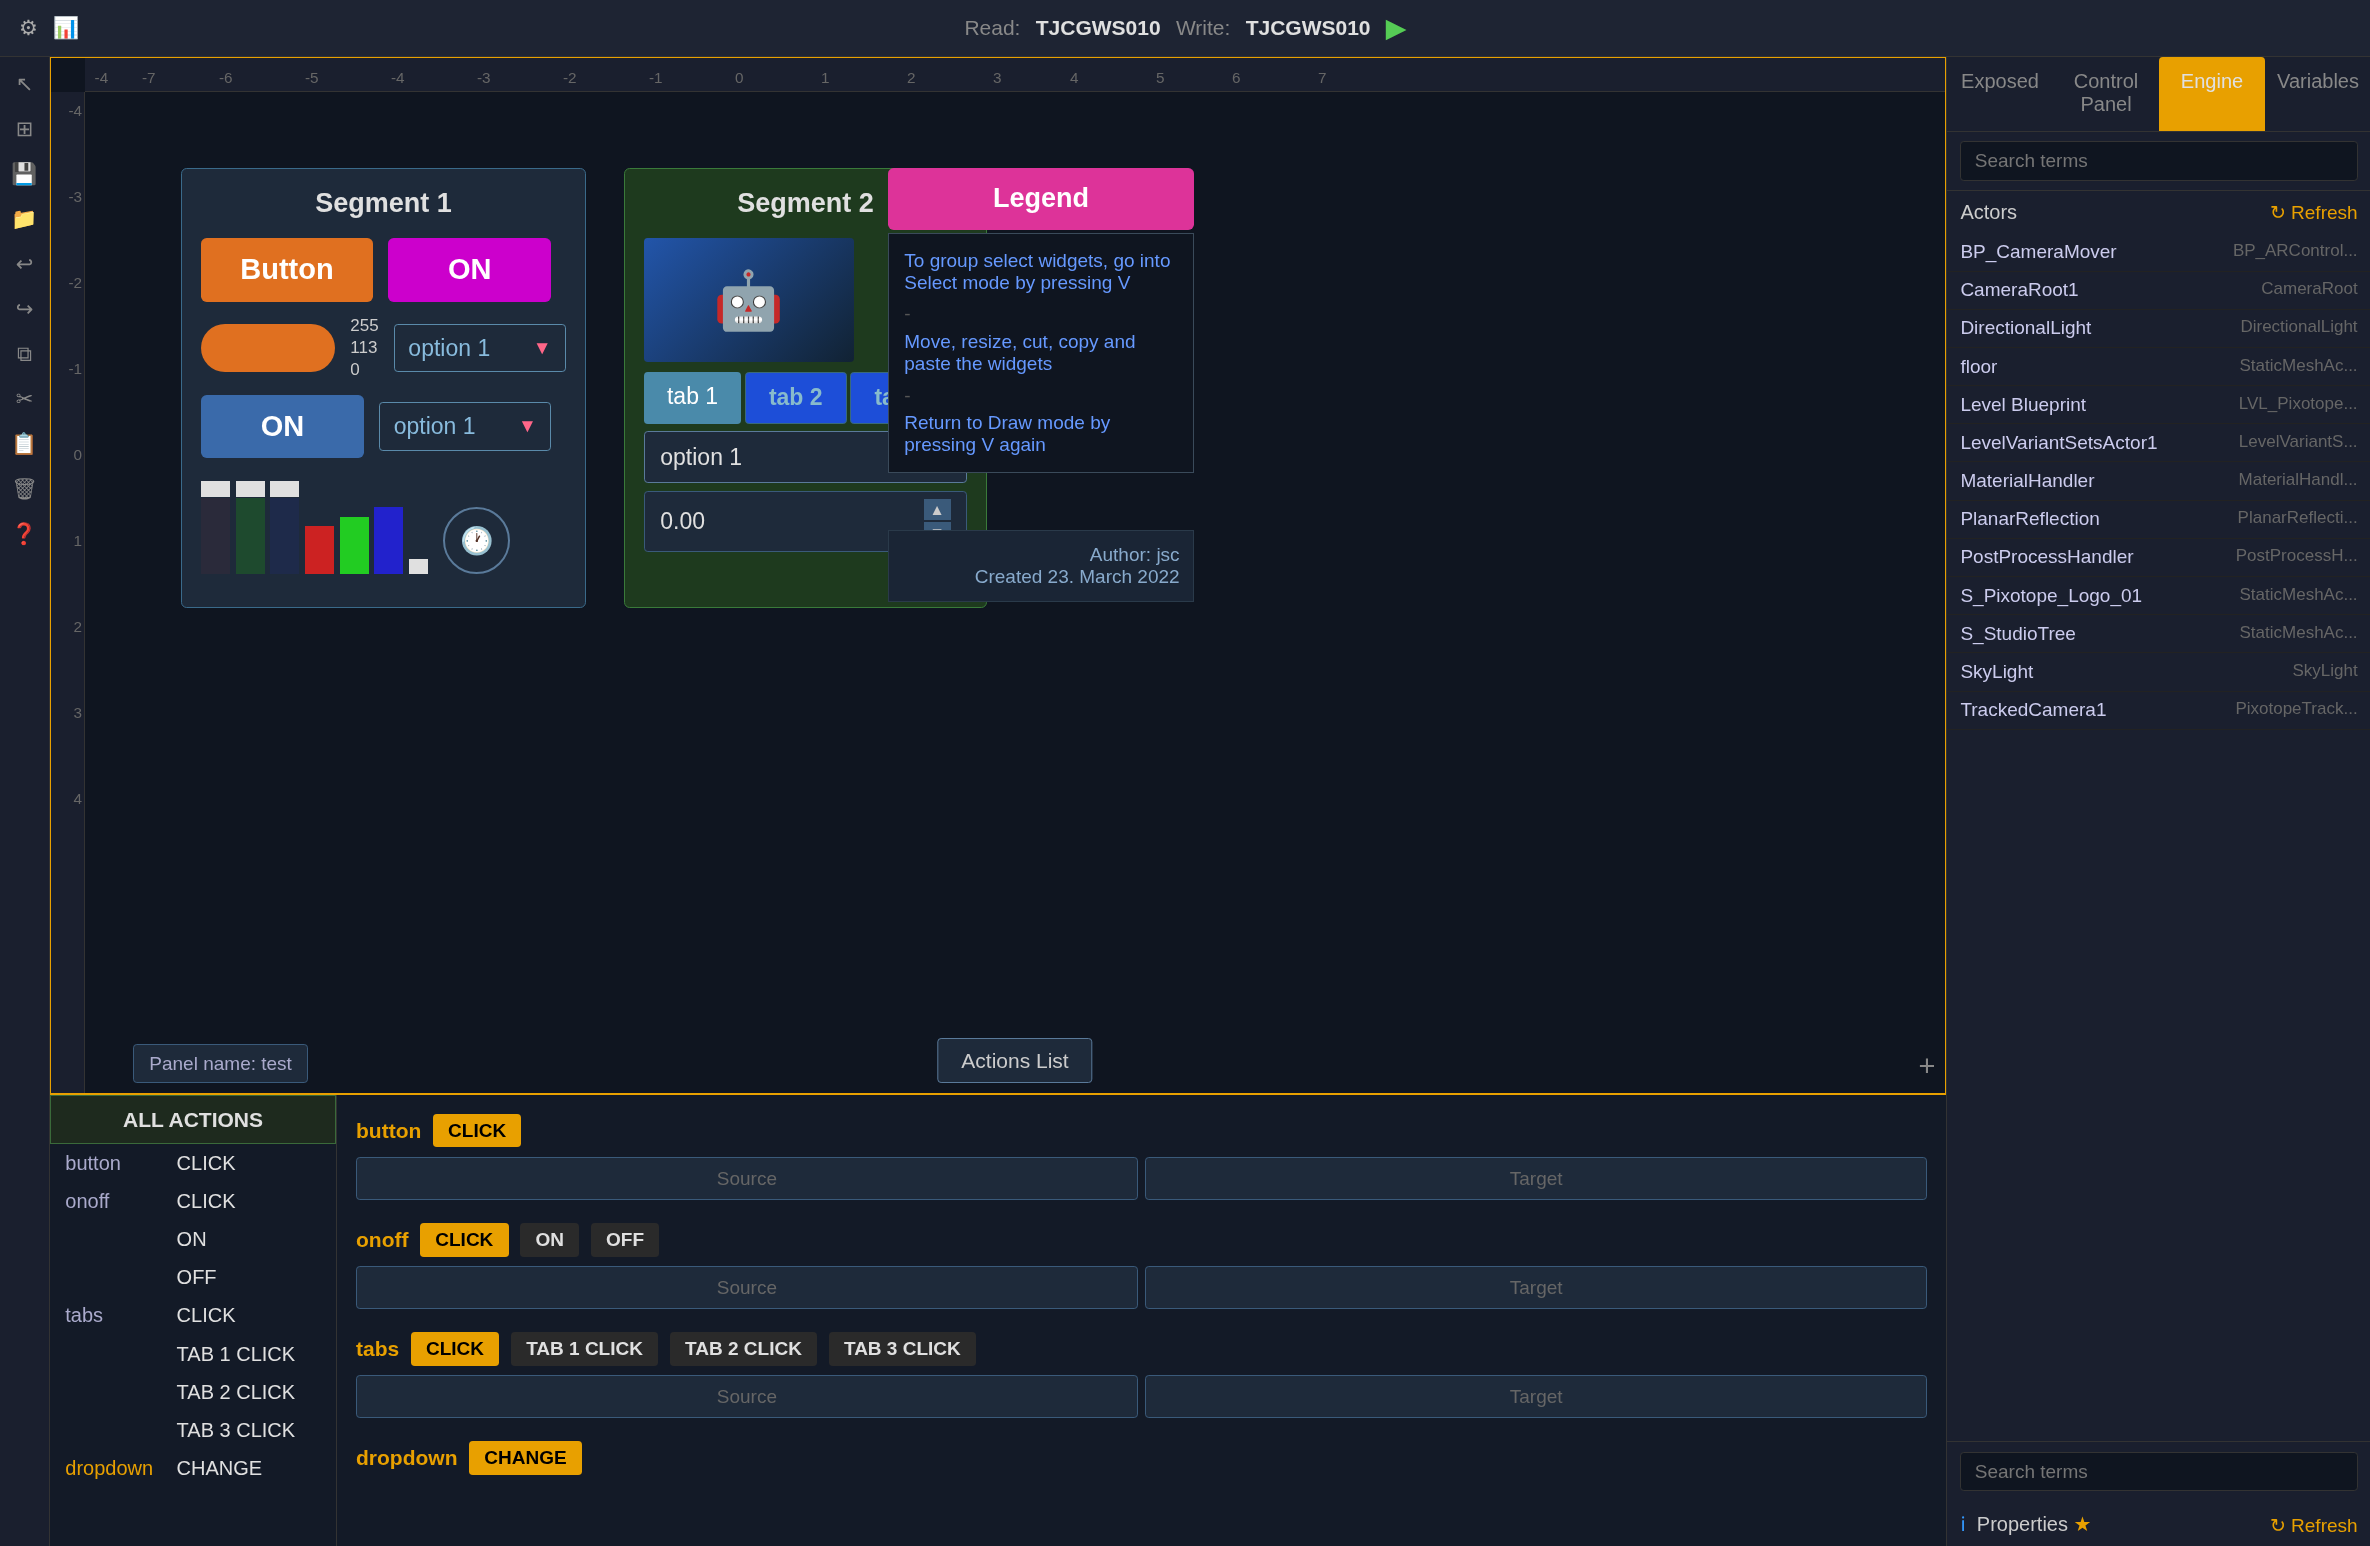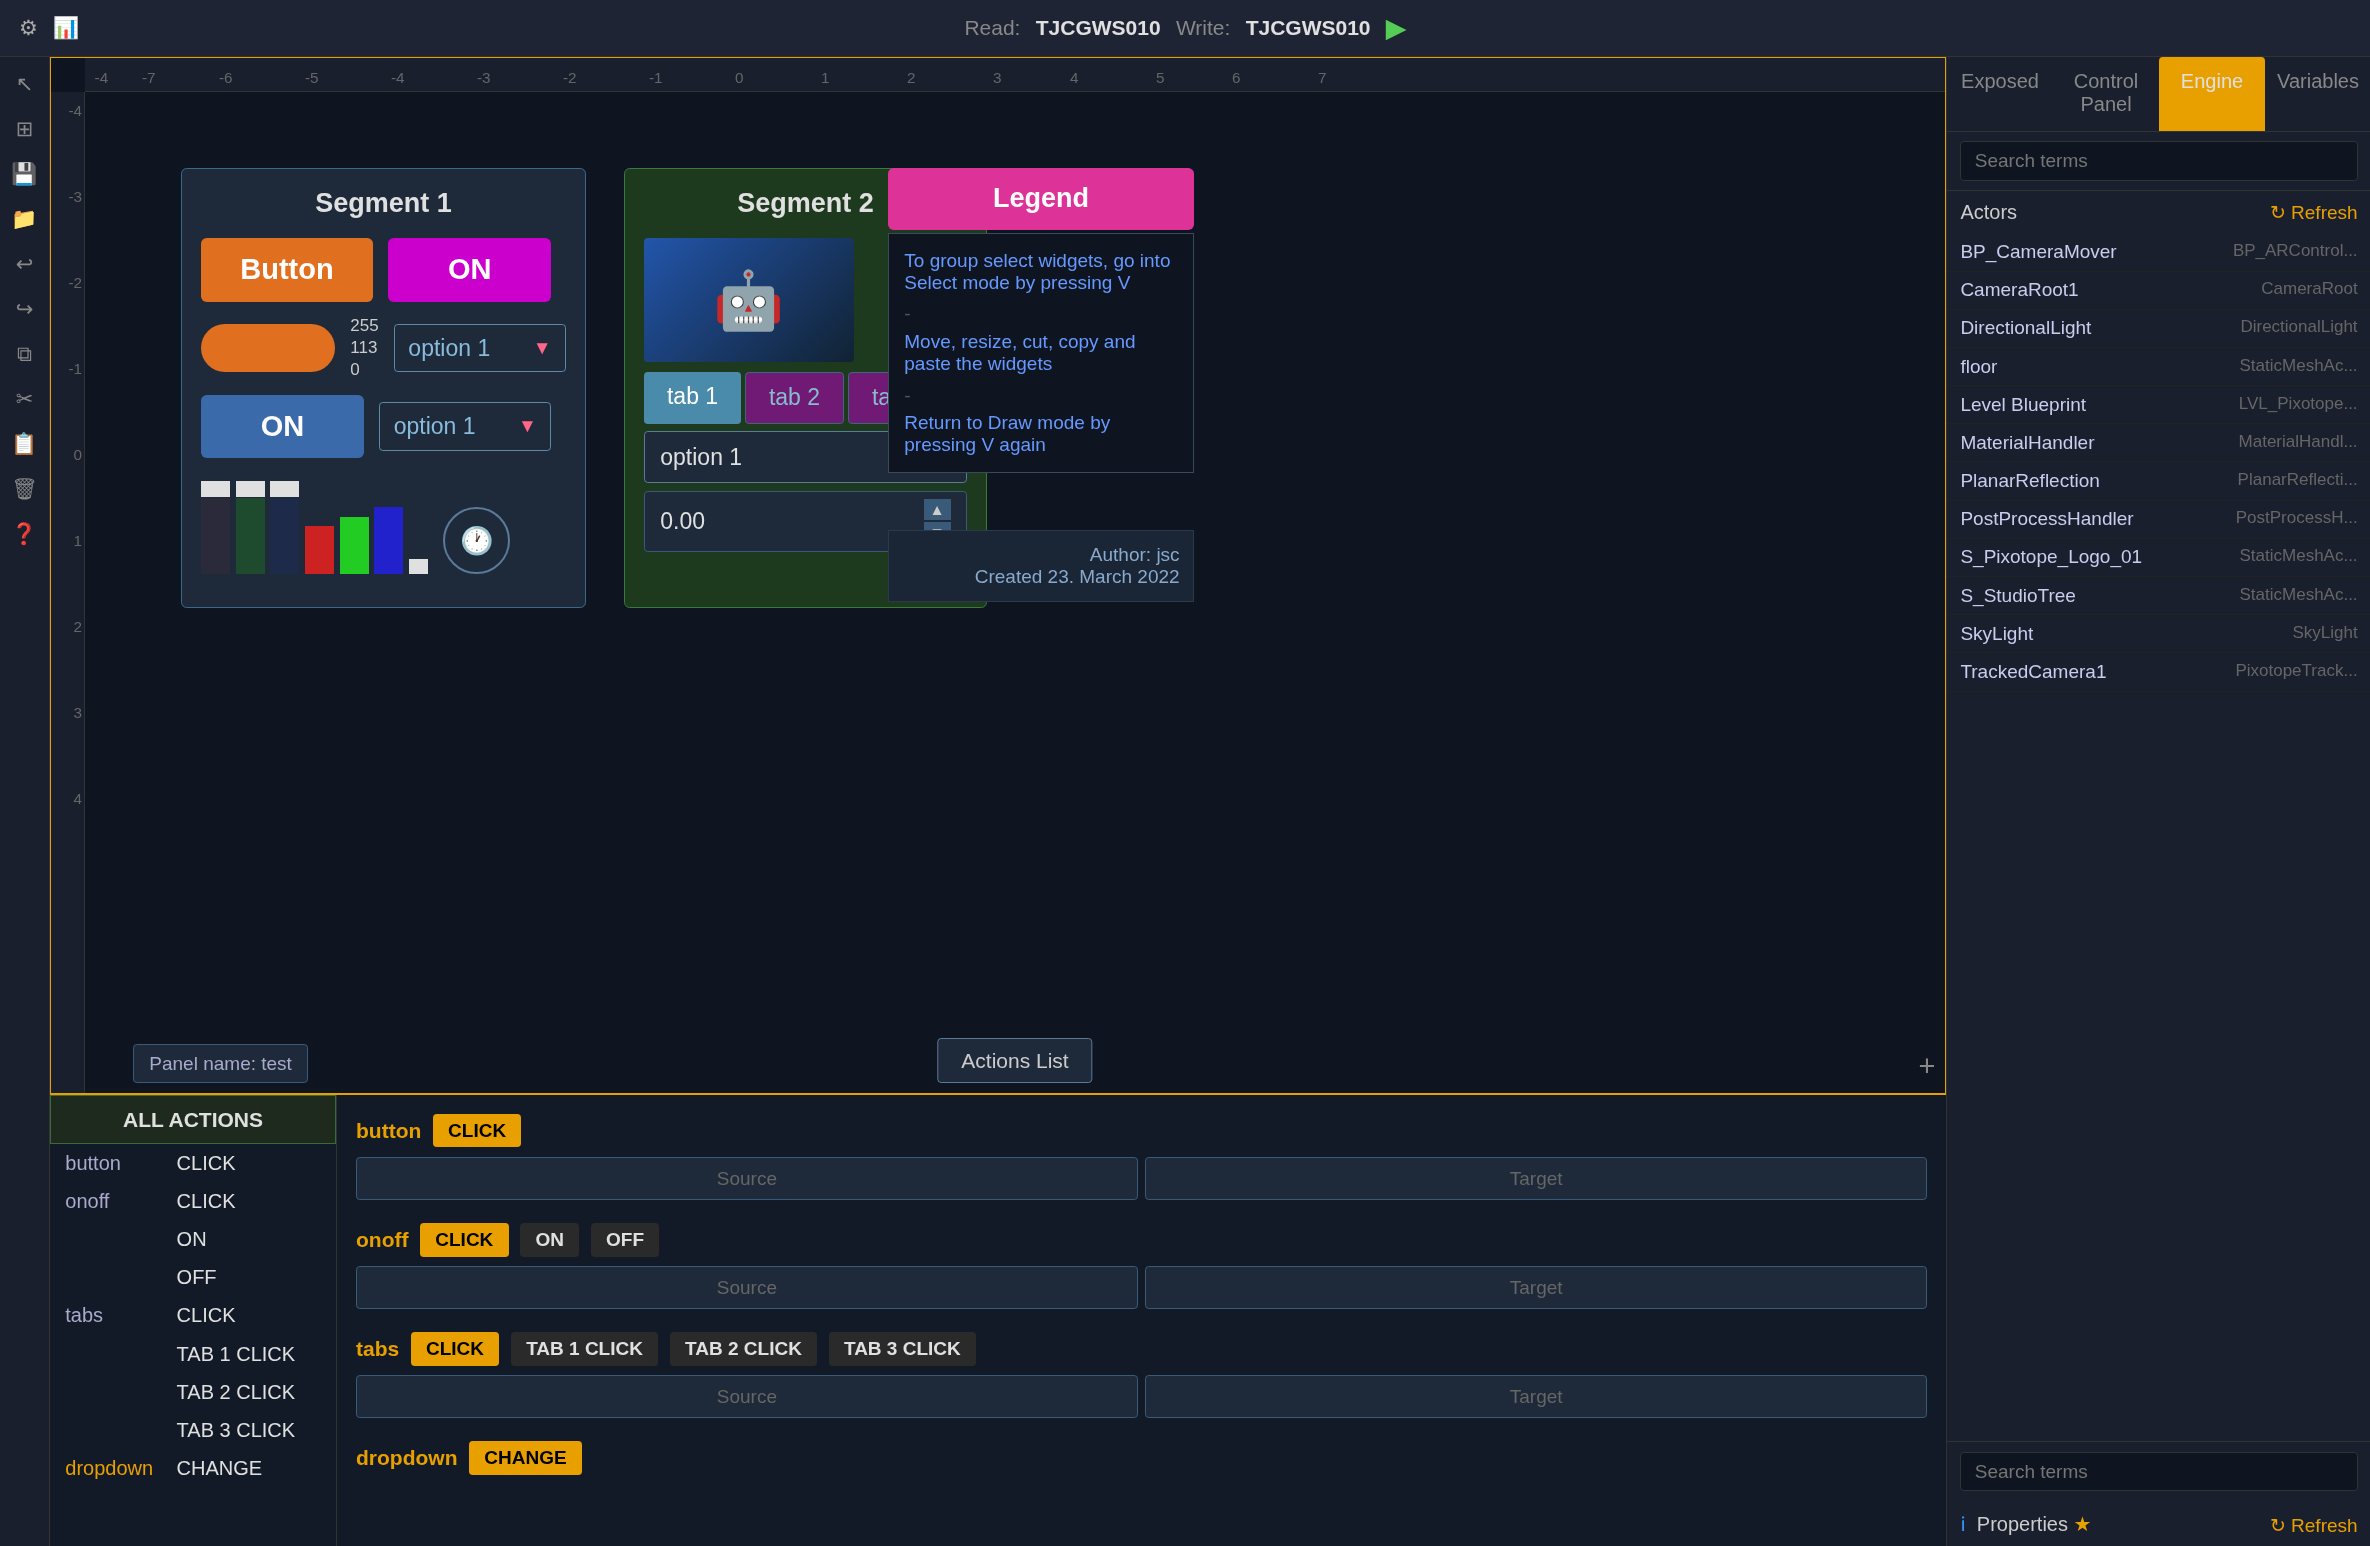--- a/index.html
+++ b/index.html
@@ -113,21 +113,21 @@
       display: flex; align-items: center; justify-content: center;
       font-size: 38px; color: #aaa;
       overflow: hidden;
       position: relative;
     }
     .robot-silhouette { font-size: 57px; color: #cce; }
 
     .tabs-row { display: flex; gap: 3.8px; margin-top: 9.6px; }
     .tab-item { padding: 11.5px 23px; border-radius: 3.8px; font-size: 23px; cursor: pointer; }
     .tab-active { background: #4a8aaa; color: #fff; }
-    .tab-inactive { background: #701a75; color: #88bbcc; border: 1px solid #3a6a7a; }
+    .tab-inactive { background: #1d4ed8; color: #88bbcc; border: 1px solid #3a6a7a; font-weight: bold; }
 
     .dropdown-seg2 { background: #1e2a3a; border: 1px solid #5a7a9a; border-radius: 3.8px; padding: 11.5px 15.3px; color: #e0e0e0; font-size: 23px; display: flex; justify-content: space-between; align-items: center; margin-top: 7.6px; cursor: pointer; }
 
     .text-input { background: #1e2a3a; border: 1px solid #3a5a7a; border-radius: 3.8px; padding: 11.5px 15.3px; font-size: 23px; color: #e0e0e0; display: flex; justify-content: space-between; align-items: center; margin-top: 7.6px; }
     .text-placeholder { color: #666; }
 
     .number-input { background: #1e2a3a; border: 1px solid #3a5a7a; border-radius: 3.8px; padding: 7.6px 15.3px; font-size: 23px; color: #e0e0e0; display: flex; justify-content: space-between; align-items: center; margin-top: 7.6px; }
     .spinners { display: flex; flex-direction: column; gap: 1.9px; }
     .spinner-btn { background: #3a5a7a; border: none; color: #ccc; font-size: 15.3px; width: 27px; height: 21px; cursor: pointer; display: flex; align-items: center; justify-content: center; }
 
@@ -571,20 +571,24 @@
       </div>
       <div class="actor-row">
         <span class="actor-name">floor</span>
         <span class="actor-value">StaticMeshAc...</span>
       </div>
       <div class="actor-row">
         <span class="actor-name">Level Blueprint</span>
         <span class="actor-value">LVL_Pixotope...</span>
       </div>
       <div class="actor-row">
+        <span class="actor-name">LevelVariantSetsActor1</span>
+        <span class="actor-value">LevelVariantS...</span>
+      </div>
+      <div class="actor-row">
         <span class="actor-name">MaterialHandler</span>
         <span class="actor-value">MaterialHandl...</span>
       </div>
       <div class="actor-row">
         <span class="actor-name">PlanarReflection</span>
         <span class="actor-value">PlanarReflecti...</span>
       </div>
       <div class="actor-row">
         <span class="actor-name">PostProcessHandler</span>
         <span class="actor-value">PostProcessH...</span>

